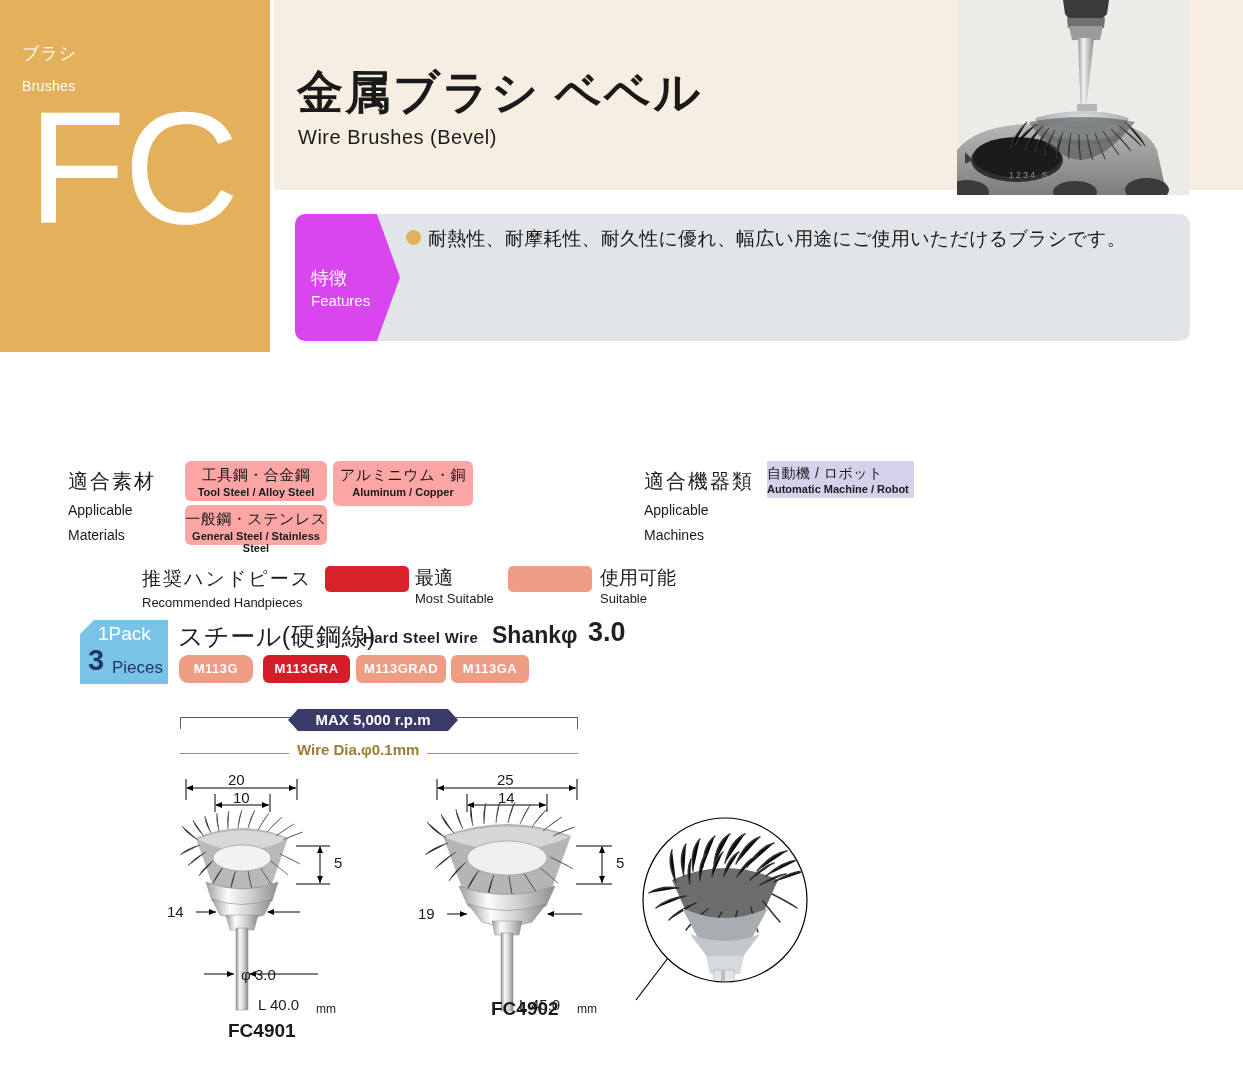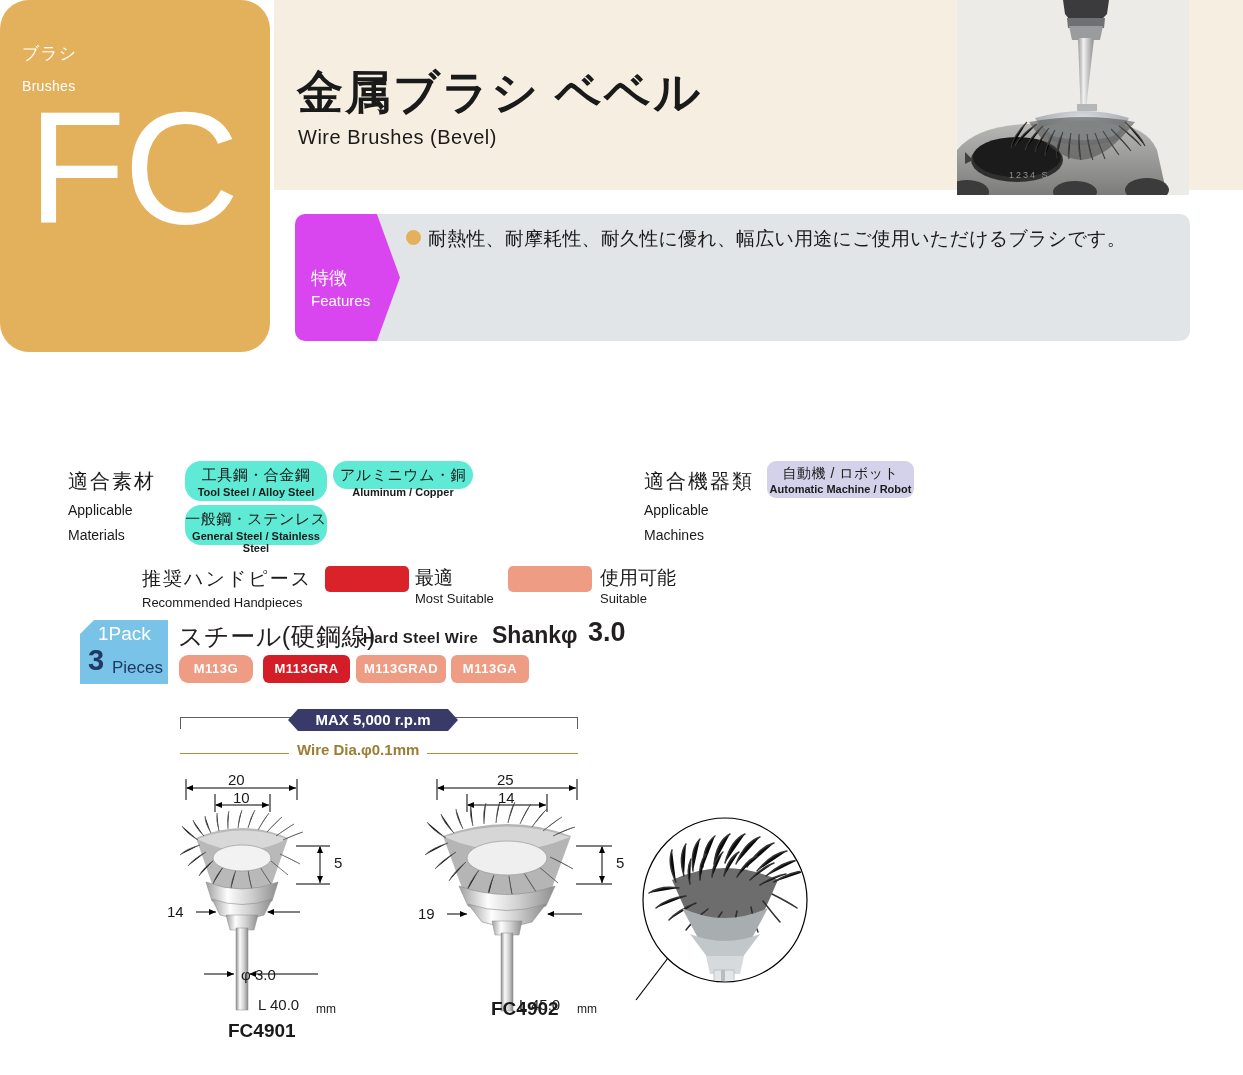--- a/index.html
+++ b/index.html
@@ -11,21 +11,20 @@
     position: relative;
     overflow: hidden;
   }
 
   
   #header { position: absolute; left: 0; top: 0; width: 1243px; height: 356px; }
 
   .cat-block {
     position: absolute; left: 0; top: 0; width: 270px; height: 352px;
     background: #e3b15c;
-    border-radius: 29px;
   }
   .cat-jp {
     position: absolute; left: 22px; top: 42px;
     font-size: 17px; color: #ffffff; letter-spacing: 1px;
   }
   .cat-en {
     position: absolute; left: 22px; top: 78px;
     font-size: 14px; color: #ffffff; letter-spacing: 0.3px;
   }
   .cat-code {
@@ -82,35 +81,35 @@
 
   
   .lbl-jp { font-size: 20px; color:#1a1a1a; letter-spacing: 2px; }
   .lbl-en { font-size: 14px; color:#1a1a1a; line-height: 1.35; }
 
   #mat-label { position: absolute; left: 68px; top: 468px; }
   #mat-label .lbl-en { margin-top: 6px; }
 
   .chip-mat {
     position: absolute;
-    background: #5eead4; border-radius: 16px;
+    background: #fca5a5; border-radius: 6px;
     text-align: center; padding-top: 5px;
   }
   .chip-mat .j { font-size: 15px; color:#1a1a1a; letter-spacing:0.5px; }
   .chip-mat .e { font-size: 11px; font-weight: bold; color:#1a1a1a; margin-top:1px; }
 
   #mat-c0 { left: 185px; top: 461px; width: 142px; height: 40px; }
-  #mat-c1 { left: 333px; top: 461px; width: 140px; height: 28px; }
+  #mat-c1 { left: 333px; top: 461px; width: 140px; height: 45px; }
   #mat-c2 { left: 185px; top: 505px; width: 142px; height: 40px; }
 
   #mach-label { position: absolute; left: 644px; top: 468px; }
   #mach-label .lbl-en { margin-top: 6px; }
   .chip-mach {
     position: absolute; left: 767px; top: 461px; width: 147px; height: 37px;
-    background: #d3d2ea; border-radius: 9px; text-align: center; padding-top: 4px;
+    background: #d3d2ea; border-radius: 1px; padding-top: 4px;
   }
   .chip-mach .j { font-size: 14px; color:#1a1a1a; letter-spacing:0.5px; }
   .chip-mach .e { font-size: 11px; font-weight: bold; color:#1a1a1a; }
 
   
   #hp-label { position: absolute; left: 142px; top: 566px; }
   #hp-label .lbl-jp { font-size: 19px; }
   #hp-label .lbl-en { font-size: 13px; margin-top: 2px; }
   .sw { position: absolute; top: 566px; width: 84px; height: 26px; border-radius: 5px; }
   #sw-most { left: 325px; background: #d9222a; }

